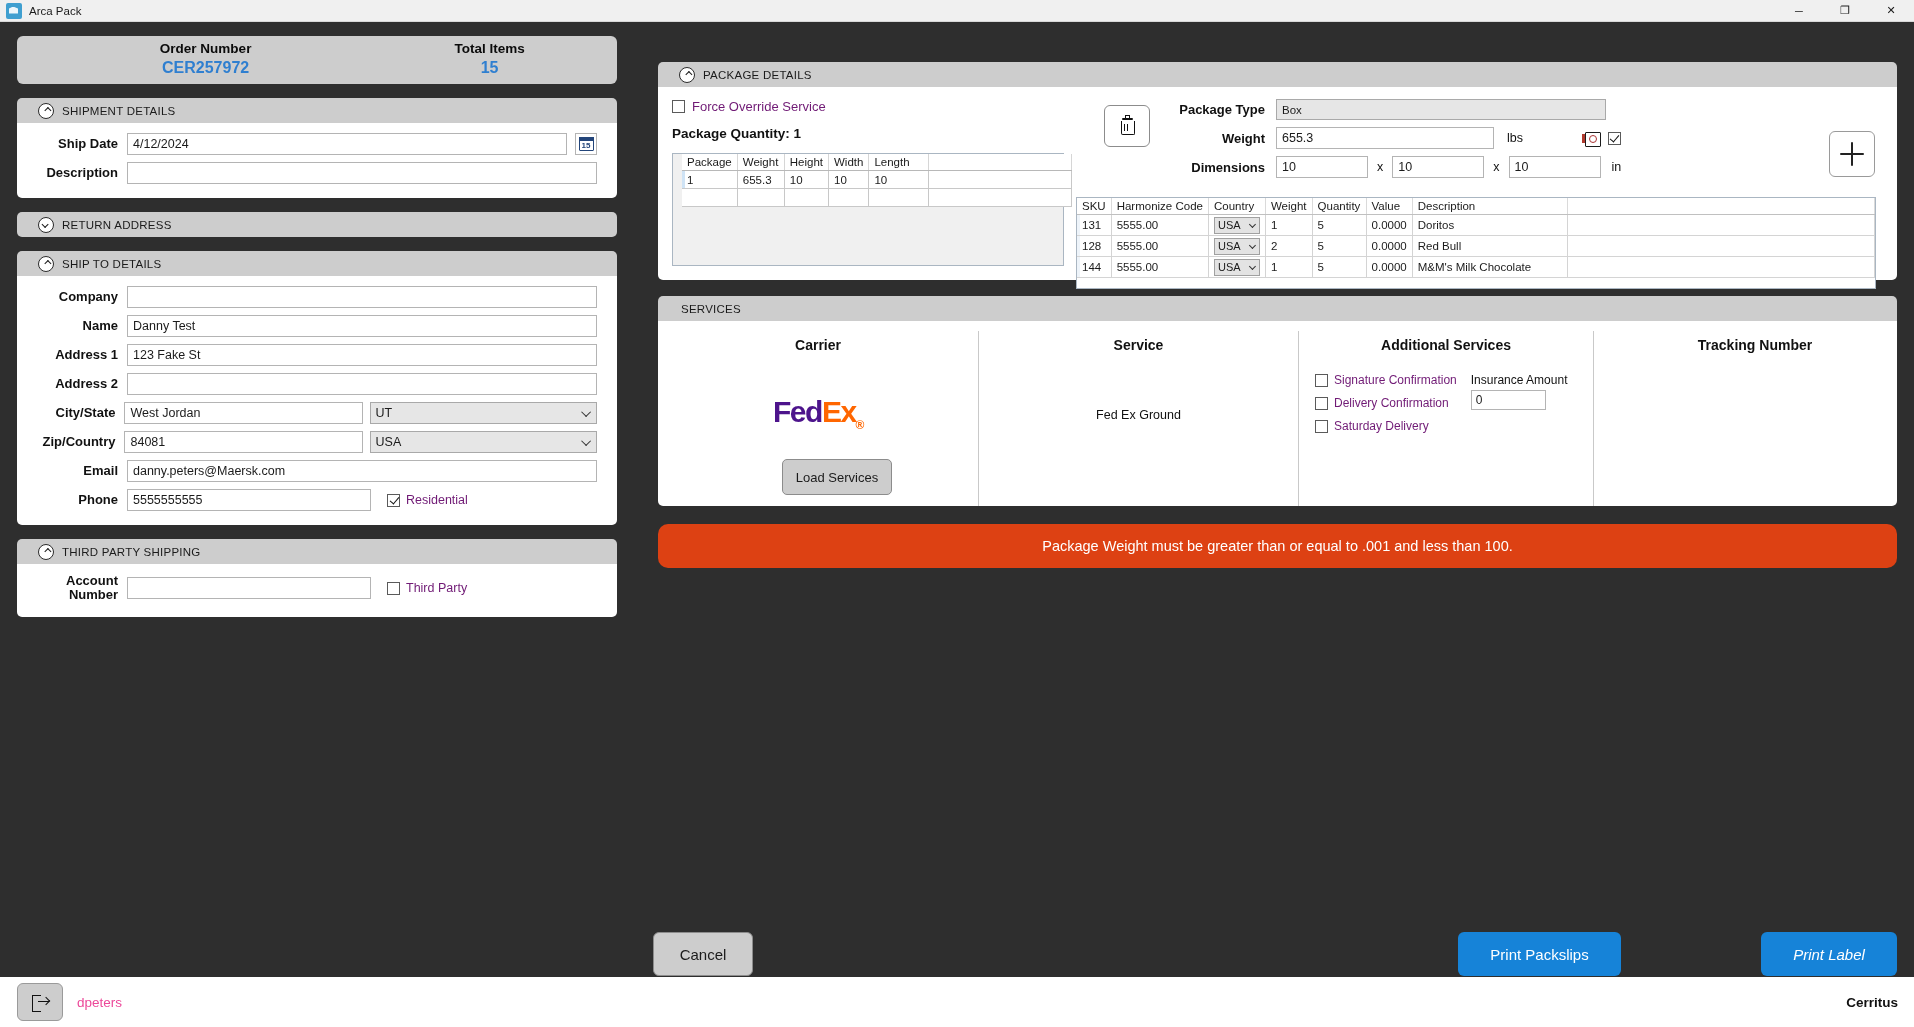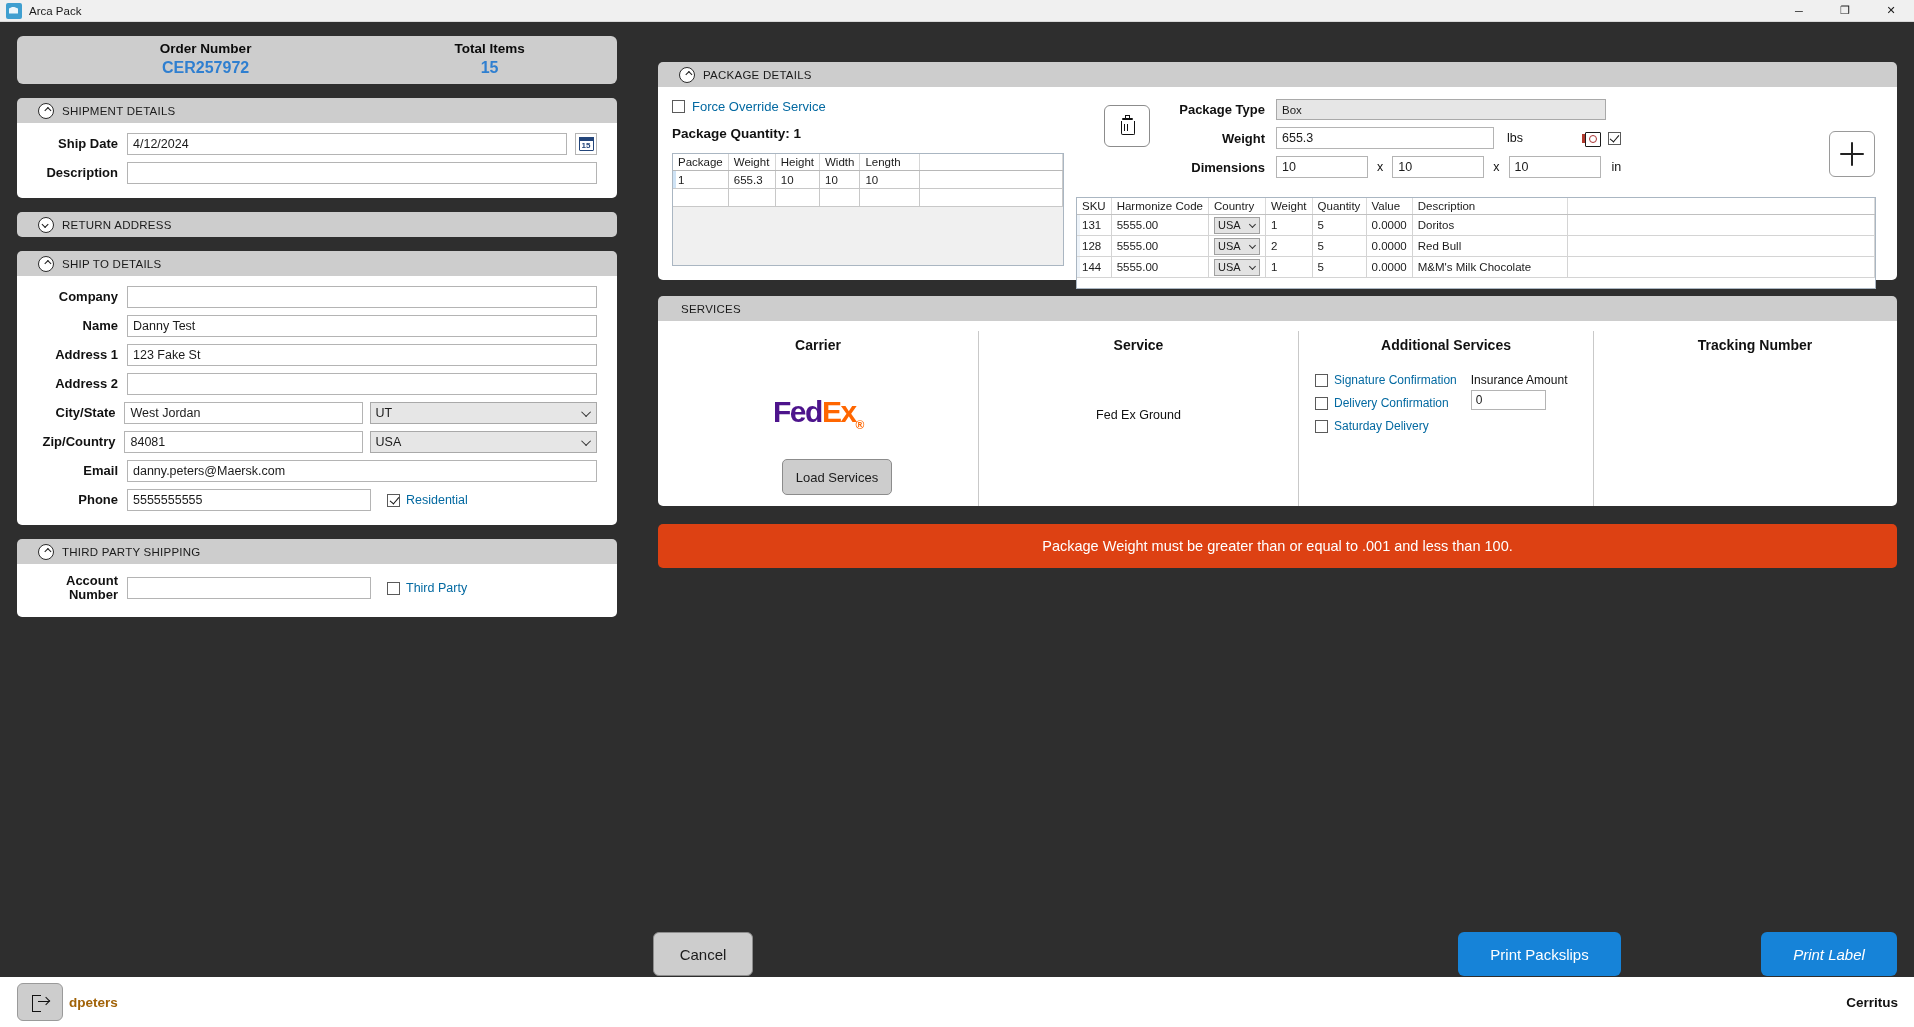--- a/index.html
+++ b/index.html
@@ -99,40 +99,40 @@
 
   .cbox-wrap { display: flex; align-items: center; gap: 6px; }
   .cbox {
     width: 13px; height: 13px; border: 1px solid #5a5a5a; background: #fff;
     position: relative; flex: none;
   }
   .cbox.checked::after {
     content: ""; position: absolute; left: 3.5px; top: 0.5px; width: 4px; height: 8px;
     border-right: 1.8px solid #111; border-bottom: 1.8px solid #111; transform: rotate(40deg);
   }
-  .cbox-lbl { font-size: 12.5px; color: #0369a1; }
+  .cbox-lbl { font-size: 12.5px; color: #701a75; }
 
   
   .rightcol { position: absolute; left: 658px; top: 40px; right: 17px; }
 
   .rpanel { border-radius: 5px; overflow: hidden; }
   .rpanel-body { background: #fff; position: relative; }
 
   .pkg-body { padding: 12px 14px 14px 14px; display: flex; }
   .pkg-left { width: 420px; }
   .force-row { display: flex; align-items: center; gap: 7px; }
   .force-row .cbox-lbl { font-size: 13px; }
   .pkg-qty { font-size: 13.5px; font-weight: bold; color: #111; margin-top: 12px; }
   .pkg-qty span { font-weight: bold; }
 
   .grid-tbl {
     margin-top: 12px; width: 392px; height: 113px; border: 1px solid #aab6c2;
     background: #f0f0f0; font-size: 11.5px; color: #1b1b1b;
   }
-  .grid-tbl table { border-collapse: collapse; width: 100%; background: #fff; }
+  .grid-tbl table { border-collapse: collapse; width: 100%; background: #fff; margin-left: 9px; }
   .grid-tbl th {
     font-weight: normal; text-align: left; padding: 2px 5px; border-right: 1px solid #d6d6d6;
     border-bottom: 1px solid #b8b8b8; background: #fff; font-size: 11.5px;
   }
   .grid-tbl td {
     padding: 2px 5px; border-right: 1px solid #c8c8c8; border-bottom: 1px solid #c8c8c8;
     background: #fff; font-size: 11.5px; height: 18px;
   }
   .grid-tbl tr.sel td:first-child { box-shadow: inset 3px 0 0 #cfe3f5; }
   .gw1 { width: 53px; } .gw2 { width: 47px; } .gw3 { width: 42px; }
@@ -246,21 +246,21 @@
   .ins-lbl { font-size: 12px; color: #111; }
   .ins-inp { margin-top: 3px; width: 75px; height: 20px; border: 1px solid #b4b4b4; font-size: 12px; padding: 0 4px; line-height: 18px; color: #1b1b1b; }
   .load-btn {
     position: absolute; left: 124px; top: 128px; width: 110px; height: 36px;
     background: #cdcdcd; border: 1px solid #8c8c8c; border-radius: 5px;
     display: flex; align-items: center; justify-content: center;
     font-size: 13px; color: #1b1b1b;
   }
 
   .err-banner {
-    margin-top: 18px; height: 44px; background: #dd4113; border-radius: 5px;
+    margin-top: 18px; height: 44px; background: #dd4113; border-radius: 10px;
     display: flex; align-items: center; justify-content: center;
     color: #fff; font-size: 14.5px;
   }
 
   
   .cancel-btn {
     position: absolute; left: 653px; top: 910px; width: 100px; height: 44px;
     background: #cdcdcd; border: 1px solid #8c8c8c; border-radius: 6px;
     display: flex; align-items: center; justify-content: center;
     font-size: 15px; color: #1b1b1b;
@@ -288,21 +288,21 @@
     content: ""; position: absolute; left: 0; top: 0; width: 8px; height: 15px;
     border: 1.8px solid #111; border-right: none;
   }
   .logout-ico::after {
     content: ""; position: absolute; right: 0px; top: 6.2px; width: 11px; height: 1.8px; background: #111;
   }
   .logout-ico i {
     position: absolute; right: 0px; top: 3.5px; width: 6px; height: 6px;
     border-top: 1.8px solid #111; border-right: 1.8px solid #111; transform: rotate(45deg);
   }
-  .tb-user { margin-left: 6px; font-size: 13.5px; font-weight: bold; color: #a16207; }
+  .tb-user { margin-left: 14px; font-size: 13.5px; font-weight: normal; color: #ec4899; }
   .tb-right { margin-left: auto; margin-right: 16px; font-size: 13.5px; font-weight: bold; color: #111; }
 </style>
 </head>
 <body>
 
 <div class="titlebar">
   <div class="tb-icon"></div>
   <div class="tb-title">Arca Pack</div>
   <div class="tb-spacer"></div>
   <div class="tb-btn">─</div>

